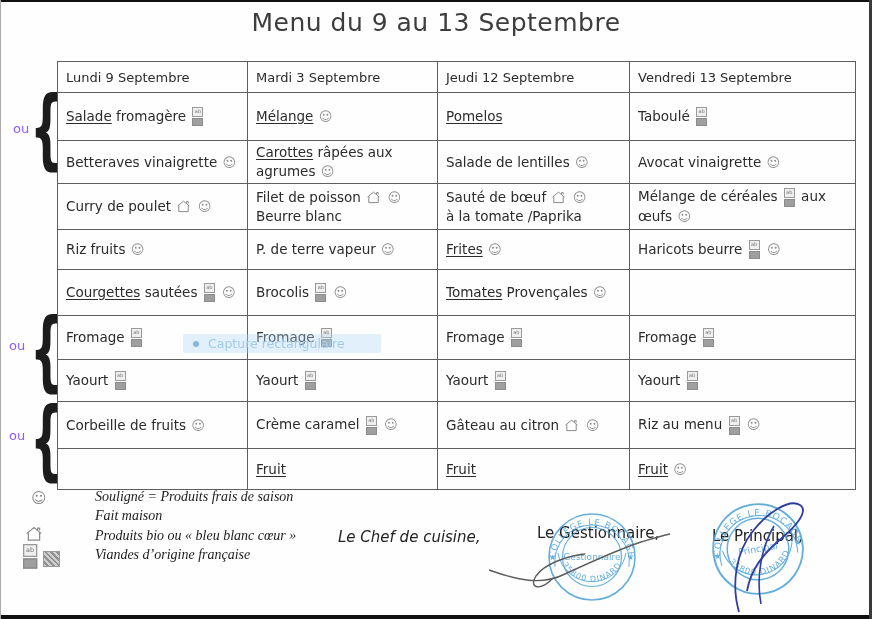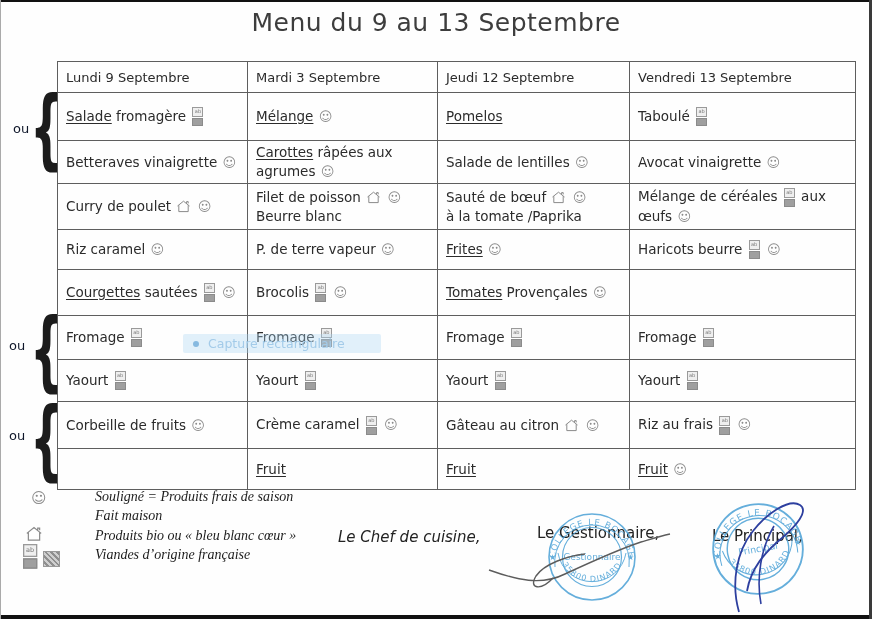--- a/index.html
+++ b/index.html
@@ -36,21 +36,21 @@
   .ic-house{display:inline-block;vertical-align:-2px;margin:0 1px;}
   .ic-bio{display:inline-block;vertical-align:middle;width:11px;margin:0 2px;}
   .ic-bio .t{display:block;width:9px;height:8px;border:1px solid #9a9a9a;background:#efefef;
              font-size:5px;line-height:7px;text-align:center;color:#777;}
   .ic-bio .b{display:block;width:9px;height:6px;margin-top:1px;background:#9f9f9f;border:1px solid #8b8b8b;}
   .ic-bbc{display:inline-block;vertical-align:middle;width:13px;height:13px;margin:0 2px;
           border:1px solid #999;background:
           repeating-linear-gradient(45deg,#cfcfcf 0 2px,#8f8f8f 2px 4px);}
   .legend .ic-smiley{font-size:15px;}
 
-  .ou{position:absolute;font-size:13px;color:#0f172a;}
+  .ou{position:absolute;font-size:13px;color:#8b5cf6;}
   .brace{
     position:absolute;left:30px;font-size:66px;color:#1c1c1c;font-weight:bold;
     transform:scale(.7,1.32);transform-origin:left top;line-height:1;
   }
 
   .legend{position:absolute;left:0;top:486px;width:360px;}
   .legend-text{
     position:absolute;left:95px;top:1px;width:280px;
     font-family:"Liberation Serif",serif;font-style:italic;
     font-size:14px;line-height:19.4px;color:#1c1c1c;
@@ -124,21 +124,21 @@
             </svg></span><span> </span><span class="ic-smiley">☺</span></td>
         <td><span>Filet de poisson </span><span><svg class="ic-house" width="15" height="13" viewBox="0 0 15 13">
               <path d="M1.5 6 L7.5 1.2 L13.5 6 M2.8 5.2 V11.6 H12.2 V5.2 M10.6 3.2 V1.6 h1.6 V3.4" fill="none" stroke="#8a8a8a" stroke-width="1"></path>
             </svg></span><span> </span><span class="ic-smiley">☺</span><br><span>Beurre blanc</span></td>
         <td><span>Sauté de bœuf </span><span><svg class="ic-house" width="15" height="13" viewBox="0 0 15 13">
               <path d="M1.5 6 L7.5 1.2 L13.5 6 M2.8 5.2 V11.6 H12.2 V5.2 M10.6 3.2 V1.6 h1.6 V3.4" fill="none" stroke="#8a8a8a" stroke-width="1"></path>
             </svg></span><span> </span><span class="ic-smiley">☺</span><br><span>à la tomate /Paprika</span></td>
         <td><span>Mélange de céréales </span><span class="ic-bio"><span class="t">ab</span><span class="b"></span></span><span> aux œufs </span><span class="ic-smiley">☺</span></td>
       </tr>
       <tr style="height: 40px;">
-        <td><span>Riz caramel </span><span class="ic-smiley">☺</span></td>
+        <td><span>Riz fruits </span><span class="ic-smiley">☺</span></td>
         <td><span>P. de terre vapeur </span><span class="ic-smiley">☺</span></td>
         <td><span class="u">Frites</span><span> </span><span class="ic-smiley">☺</span></td>
         <td><span>Haricots beurre </span><span class="ic-bio"><span class="t">ab</span><span class="b"></span></span><span> </span><span class="ic-smiley">☺</span></td>
       </tr>
       <tr style="height: 46px;">
         <td><span class="u">Courgettes</span><span> sautées </span><span class="ic-bio"><span class="t">ab</span><span class="b"></span></span><span> </span><span class="ic-smiley">☺</span></td>
         <td><span>Brocolis </span><span class="ic-bio"><span class="t">ab</span><span class="b"></span></span><span> </span><span class="ic-smiley">☺</span></td>
         <td><span class="u">Tomates</span><span> Provençales </span><span class="ic-smiley">☺</span></td>
         <td></td>
       </tr>
@@ -153,21 +153,21 @@
         <td><span>Yaourt </span><span class="ic-bio"><span class="t">ab</span><span class="b"></span></span></td>
         <td><span>Yaourt </span><span class="ic-bio"><span class="t">ab</span><span class="b"></span></span></td>
         <td><span>Yaourt </span><span class="ic-bio"><span class="t">ab</span><span class="b"></span></span></td>
       </tr>
       <tr style="height: 47px;">
         <td><span>Corbeille de fruits </span><span class="ic-smiley">☺</span></td>
         <td><span>Crème caramel </span><span class="ic-bio"><span class="t">ab</span><span class="b"></span></span><span> </span><span class="ic-smiley">☺</span></td>
         <td><span>Gâteau au citron </span><span><svg class="ic-house" width="15" height="13" viewBox="0 0 15 13">
               <path d="M1.5 6 L7.5 1.2 L13.5 6 M2.8 5.2 V11.6 H12.2 V5.2 M10.6 3.2 V1.6 h1.6 V3.4" fill="none" stroke="#8a8a8a" stroke-width="1"></path>
             </svg></span><span> </span><span class="ic-smiley">☺</span></td>
-        <td><span>Riz au frais </span><span class="ic-bio"><span class="t">ab</span><span class="b"></span></span><span> </span><span class="ic-smiley">☺</span></td>
+        <td><span>Riz au menu </span><span class="ic-bio"><span class="t">ab</span><span class="b"></span></span><span> </span><span class="ic-smiley">☺</span></td>
       </tr>
       <tr style="height: 41px;">
         <td></td>
         <td><span class="u">Fruit</span></td>
         <td><span class="u">Fruit</span></td>
         <td><span class="u">Fruit</span><span> </span><span class="ic-smiley">☺</span></td>
       </tr>
     </tbody>
 </table>
 

